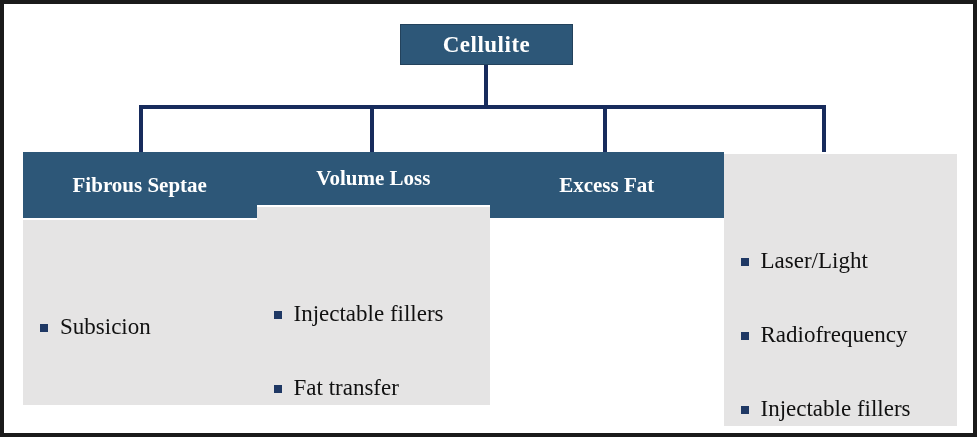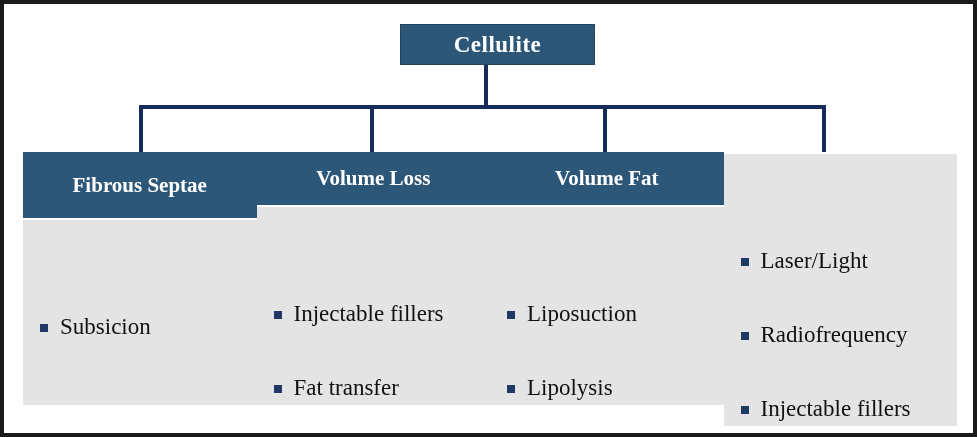--- a/index.html
+++ b/index.html
@@ -21,21 +21,21 @@
     inset: 0;
     border: 4px solid #1a1a1a;
     background: #ffffff;
     box-sizing: border-box;
   }
   
   .root-box {
     position: absolute;
     left: 400px;
     top: 24px;
-    width: 195px;
+    width: 173px;
     height: 41px;
     background: #2D5778;
     border: 1px solid #23425c;
     box-sizing: border-box;
     display: flex;
     align-items: center;
     justify-content: center;
     color: #ffffff;
     font-size: 23px;
     font-weight: bold;
@@ -155,33 +155,21 @@
           <li>
               <span class="bullet"></span>
               <span>Fat transfer</span>
             </li>
         </ul>
       </div>
     </div>
 
     <div class="column">
       <div class="col-header">
-        <span>Volume Fat</span>
-      </div>
-      <div class="col-body">
-        <ul class="item-list">
-          <li>
-              <span class="bullet"></span>
-              <span>Liposuction</span>
-            </li>
-          <li>
-              <span class="bullet"></span>
-              <span>Lipolysis</span>
-            </li>
-        </ul>
+        <span>Excess Fat</span>
       </div>
     </div>
 
     <div class="column">
       <div class="col-body">
         <ul class="item-list">
           <li>
               <span class="bullet"></span>
               <span>Laser/Light</span>
             </li>

